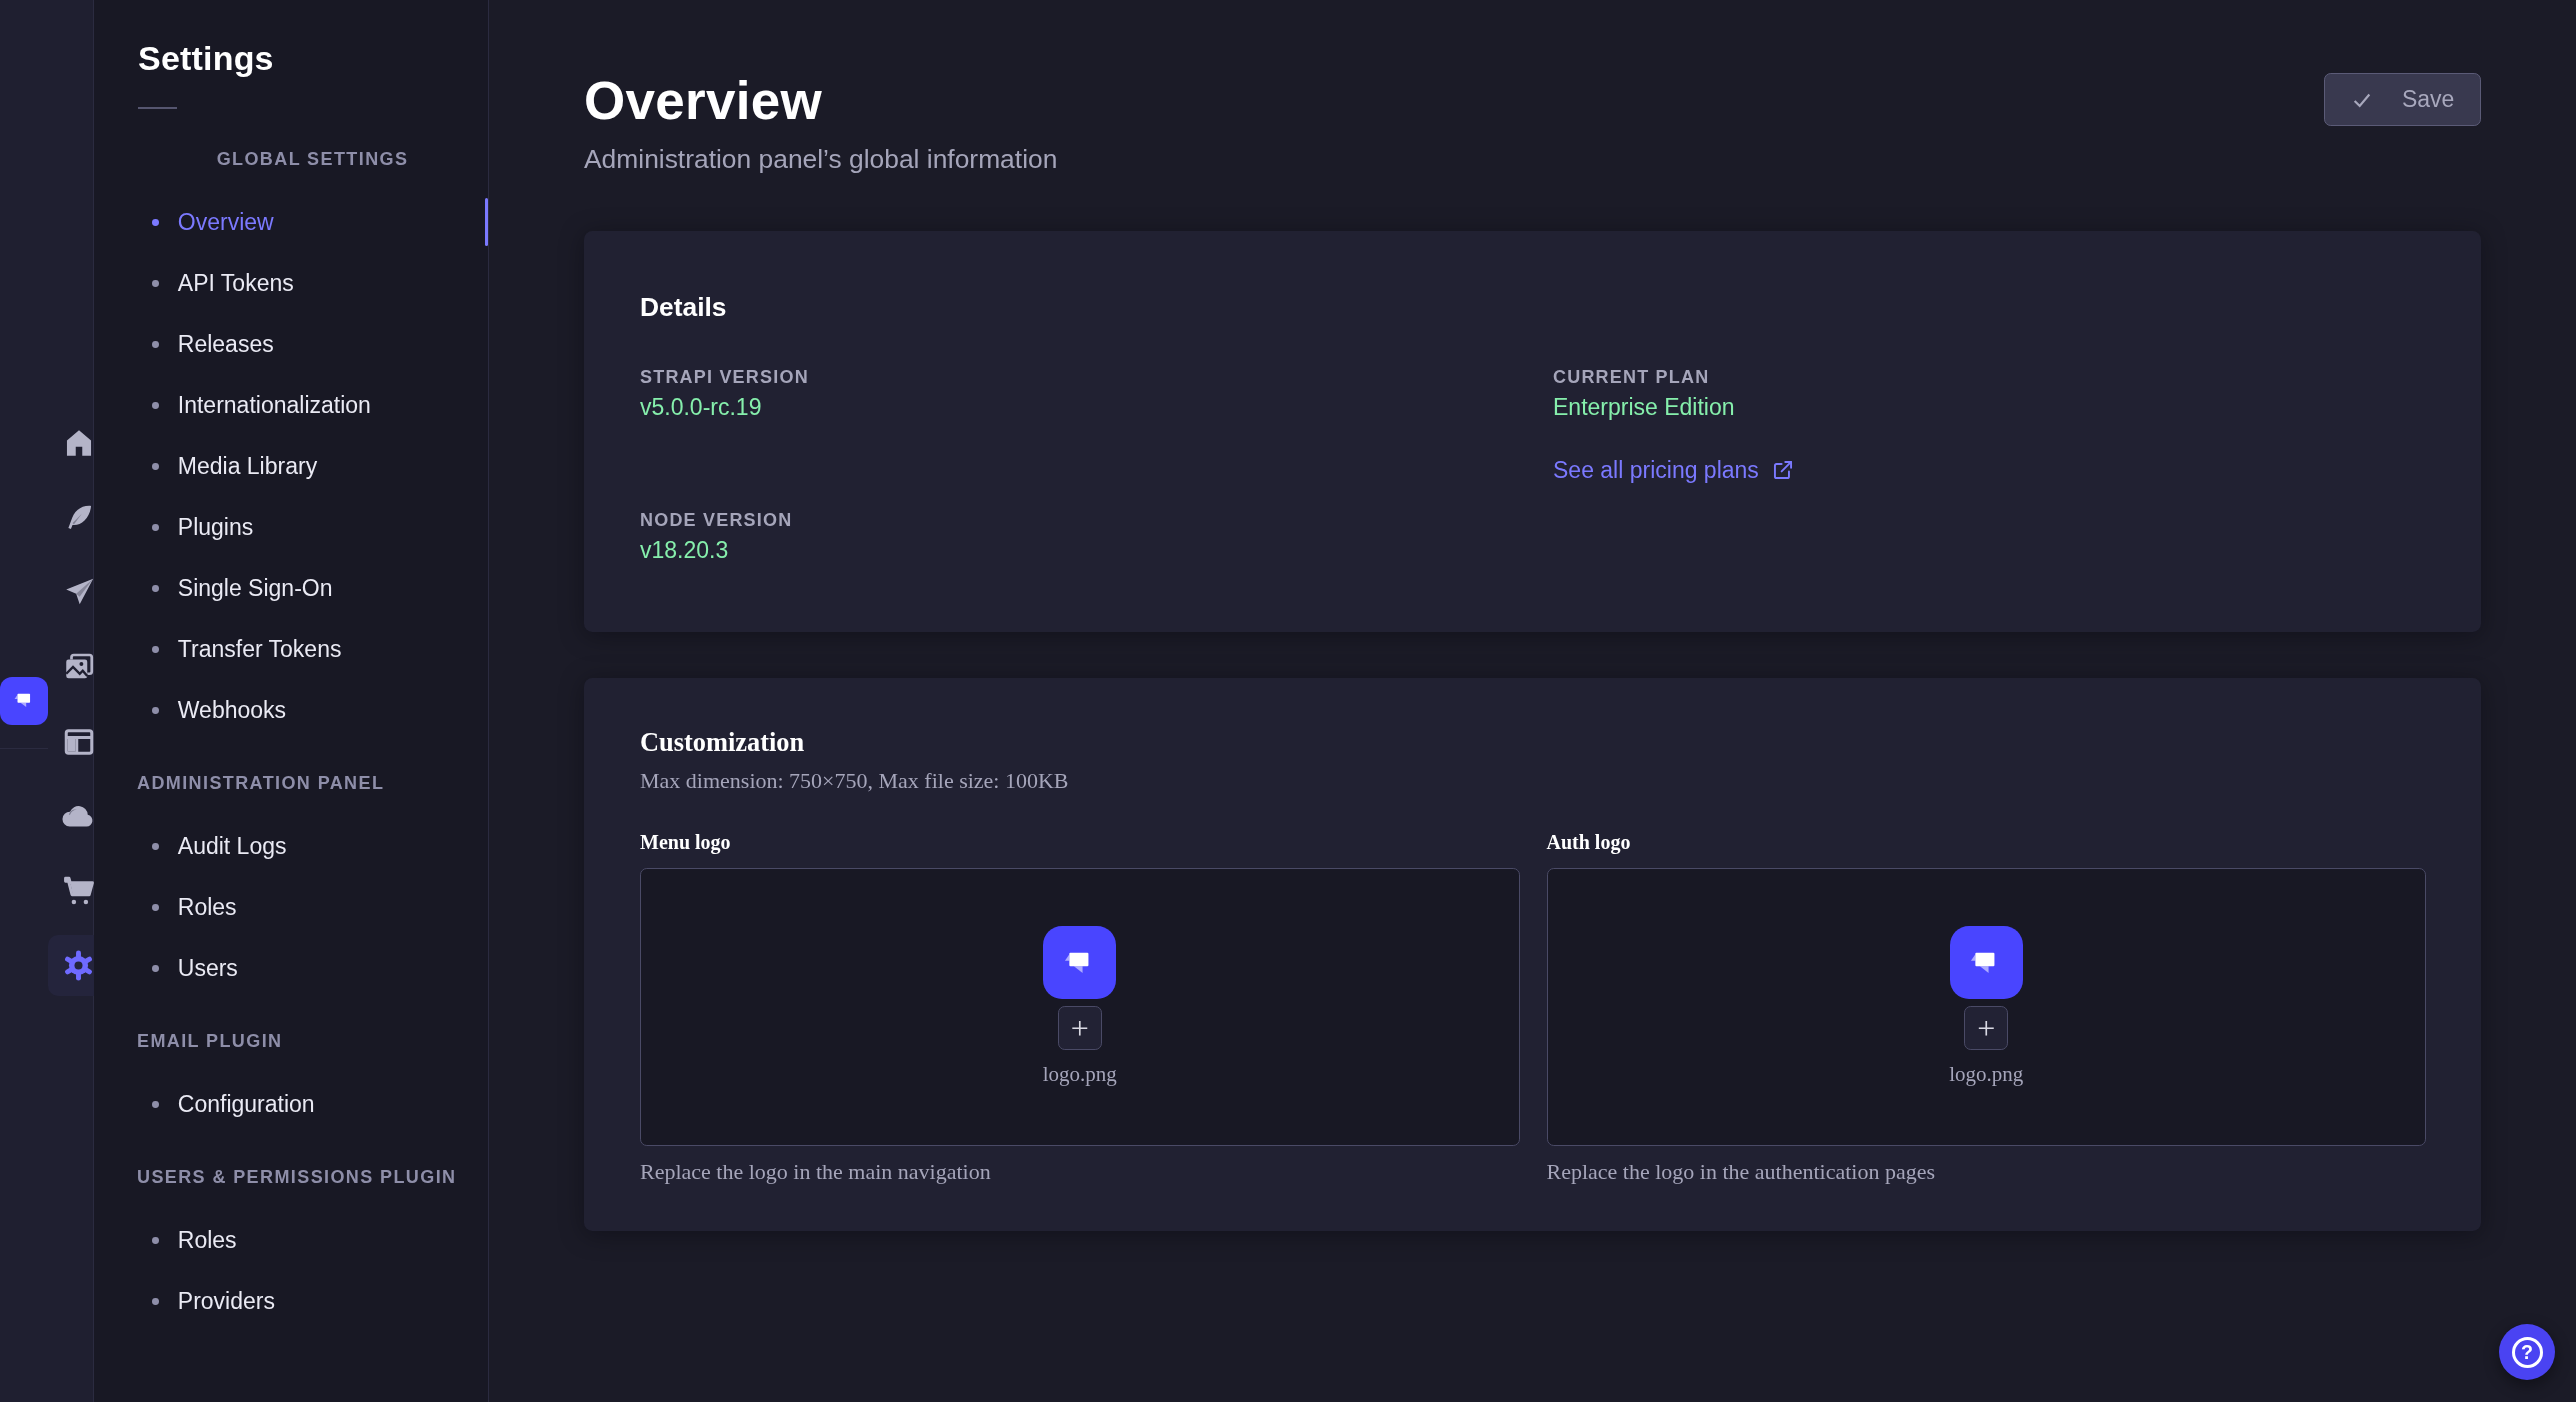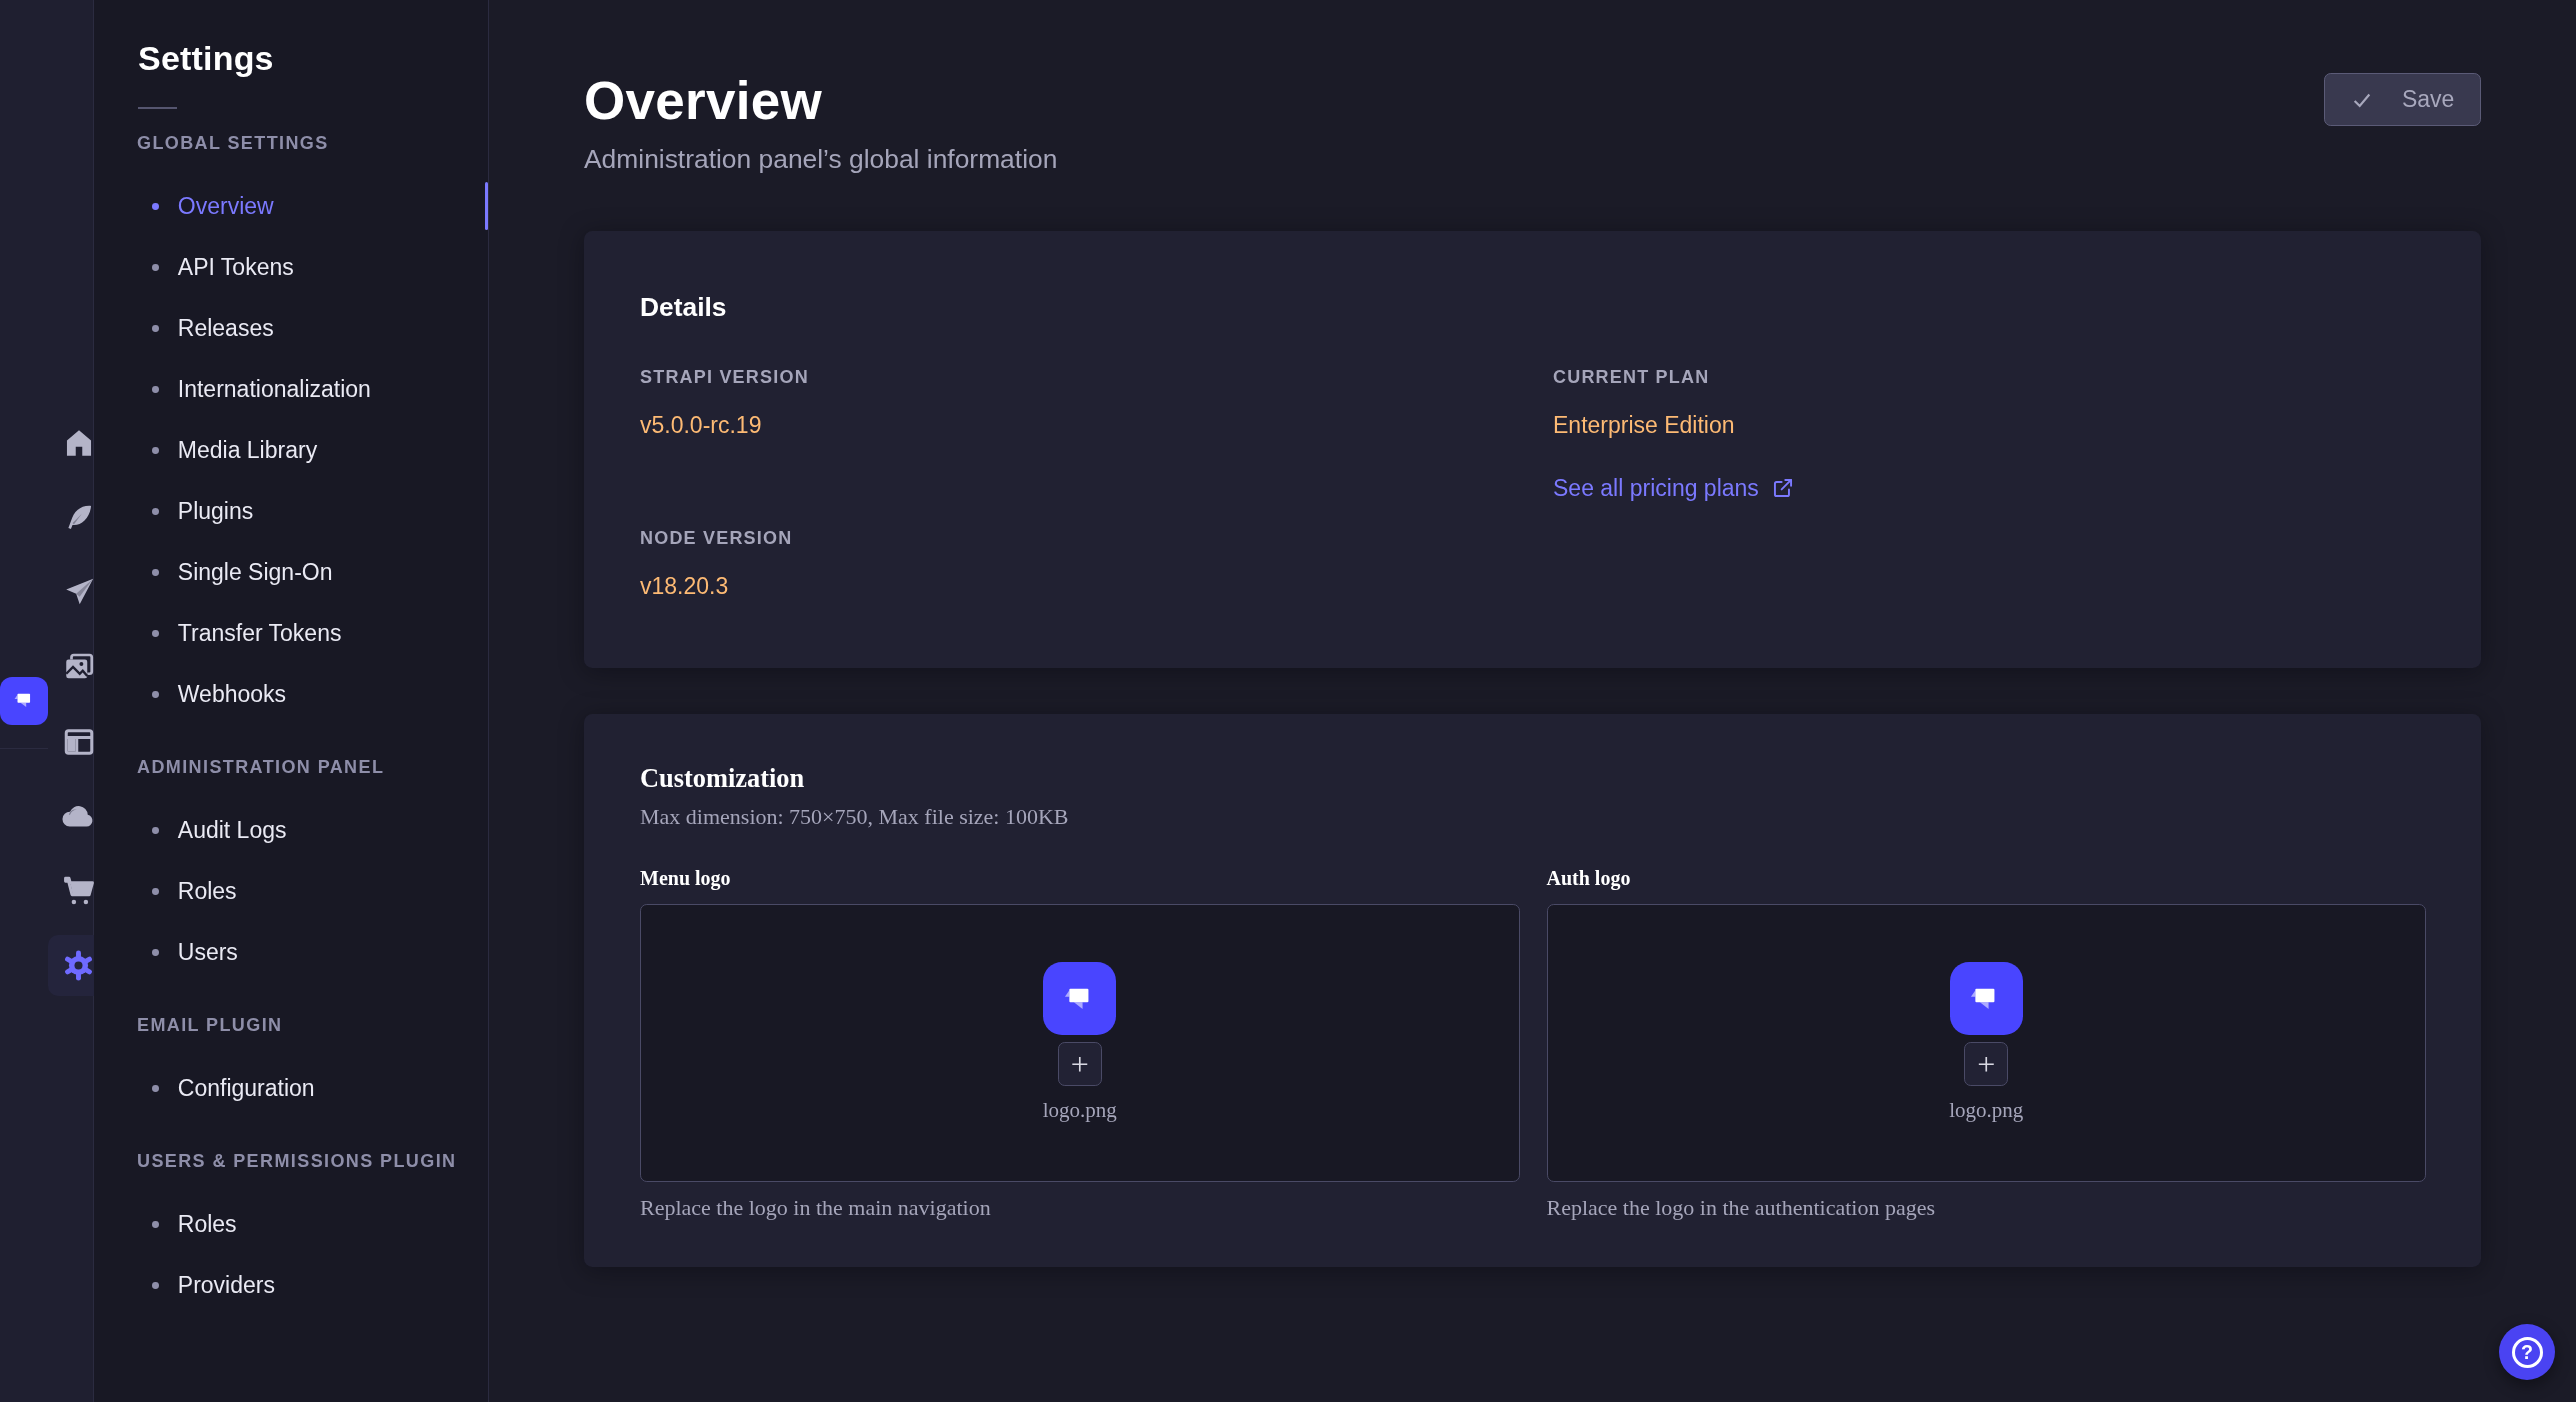--- a/index.html
+++ b/index.html
@@ -47,21 +47,21 @@
   .subnav {
     width:395px; height:100%; background:#181824;
     border-right:0.9px solid #2b2b40; flex-shrink:0; overflow:hidden; position:relative;
   }
   .subnav-title { font-size:34px; font-weight:600; margin:39px 0 0 44px; letter-spacing:0.2px; }
   .subnav-rule { width:39px; height:1.7px; background:#55556f; margin:29px 0 0 44px; }
   .section-label {
     font-size:18px; font-weight:bold; letter-spacing:1.4px; color:#8e8ea9;
     margin:32px 0 22px 43px; text-transform:uppercase;
   }
-  .section-label.first { margin-top:24px; }
+  .section-label.first { margin-top:40px;text-align:center; }
   .nav-list { list-style:none; }
   .nav-item {
     height:61px; display:flex; align-items:center; position:relative;
     padding-left:58px; cursor:pointer; font-size:23px; color:#eaeaf4;
   }
   .dot { width:6.8px; height:6.8px; border-radius:50%; background:#8e8ea9; margin-right:19px; flex-shrink:0; }
   .nav-item.active { color:#7b79ff; }
   .nav-item.active .dot { background:#7b79ff; }
   .active-bar { position:absolute; right:0; top:6.8px; bottom:6.8px; width:3.4px; background:#7b79ff; border-radius:1.7px; }
 
@@ -81,21 +81,21 @@
     background:#212132; border-radius:8.5px; margin-top:56px;
     box-shadow:0 3.4px 24px rgba(3,3,10,.35);
   }
   .card.details { padding:61px 55px 68px 56px; }
   .card-title { font-size:26.4px; font-weight:600; }
   .details-grid { display:grid; grid-template-columns:1fr 1fr; margin-top:44px;gap:40px; }
   .field + .field { margin-top:89px; }
   .field-label {
     font-size:18px; font-weight:bold; letter-spacing:1.2px; color:#a5a5ba; text-transform:uppercase;
   }
-  .field-value { font-size:23px; margin-top:24px; color:#fdba74; }
+  .field-value { font-size:23px; margin-top:6px; color:#86efac; }
   .pricing-link {
     display:inline-flex; align-items:center; gap:13.6px; margin-top:36px;
     color:#7b79ff; font-size:23px; text-decoration:none; cursor:pointer;
   }
 
   .card.customization { padding:49px 55px 46px 56px; margin-top:46px;font-family:Liberation Serif, serif; }
   .card-sub { font-size:22px; color:#a5a5ba; margin-top:10.2px; }
   .logos-grid { display:grid; grid-template-columns:1fr 1fr; column-gap:27px; margin-top:37px; }
   .upload-label { font-size:20px; font-weight:600; color:#ffffff; }
   .logo-box {

